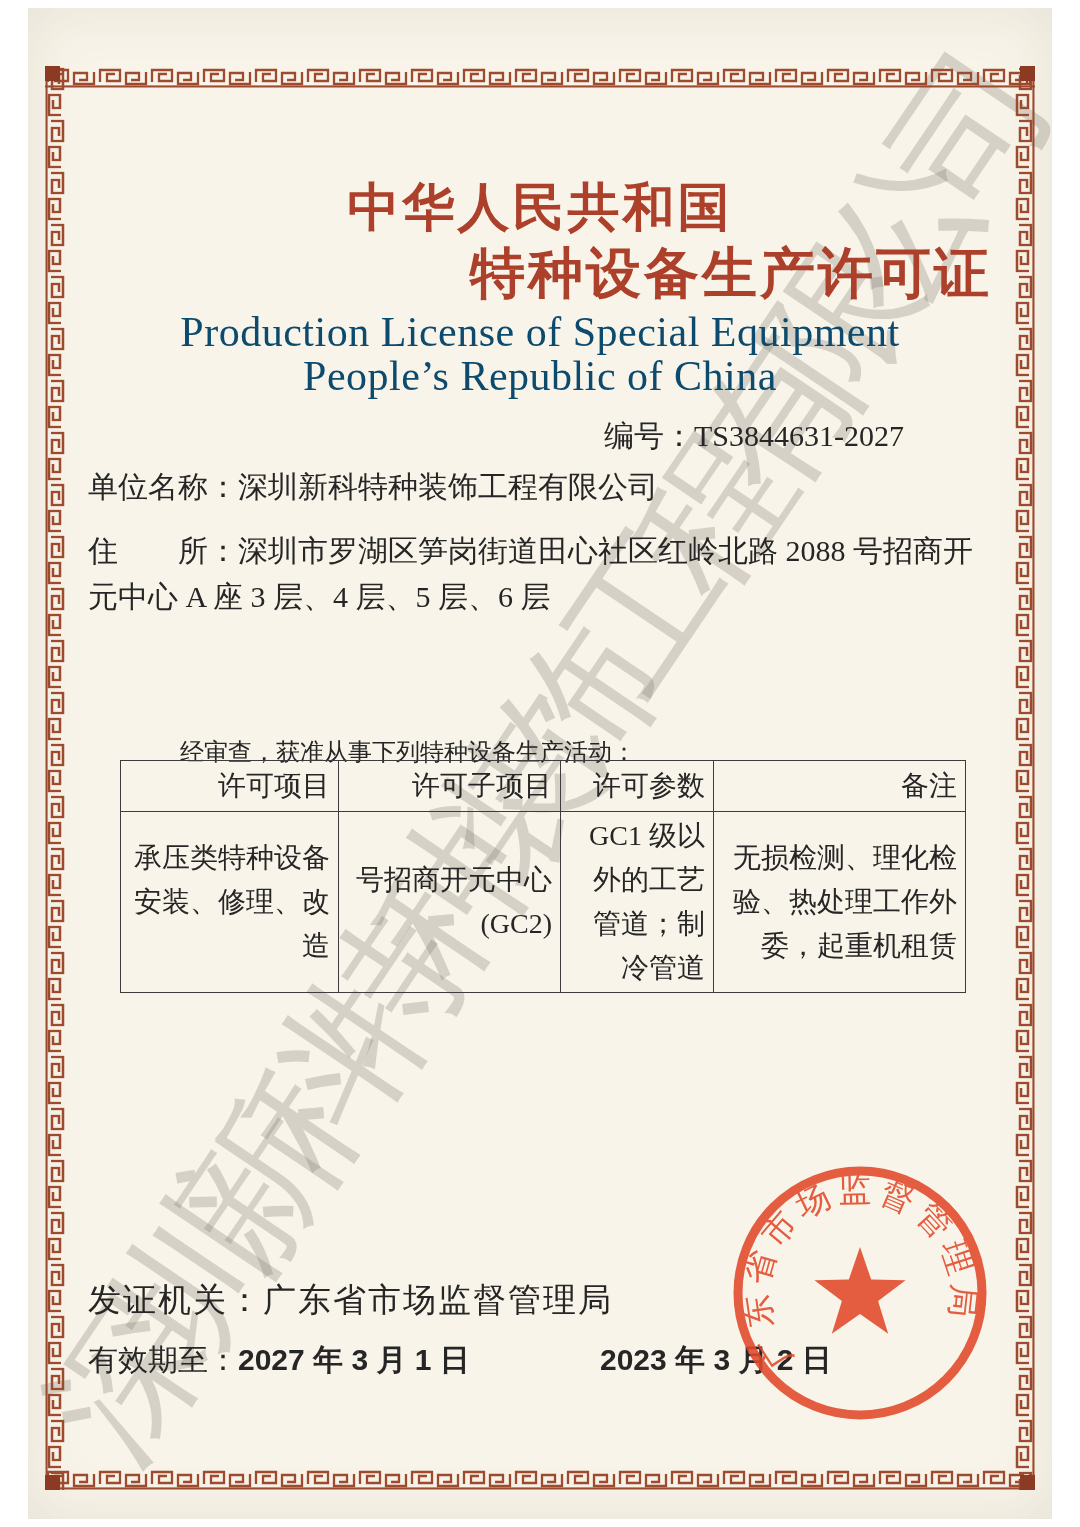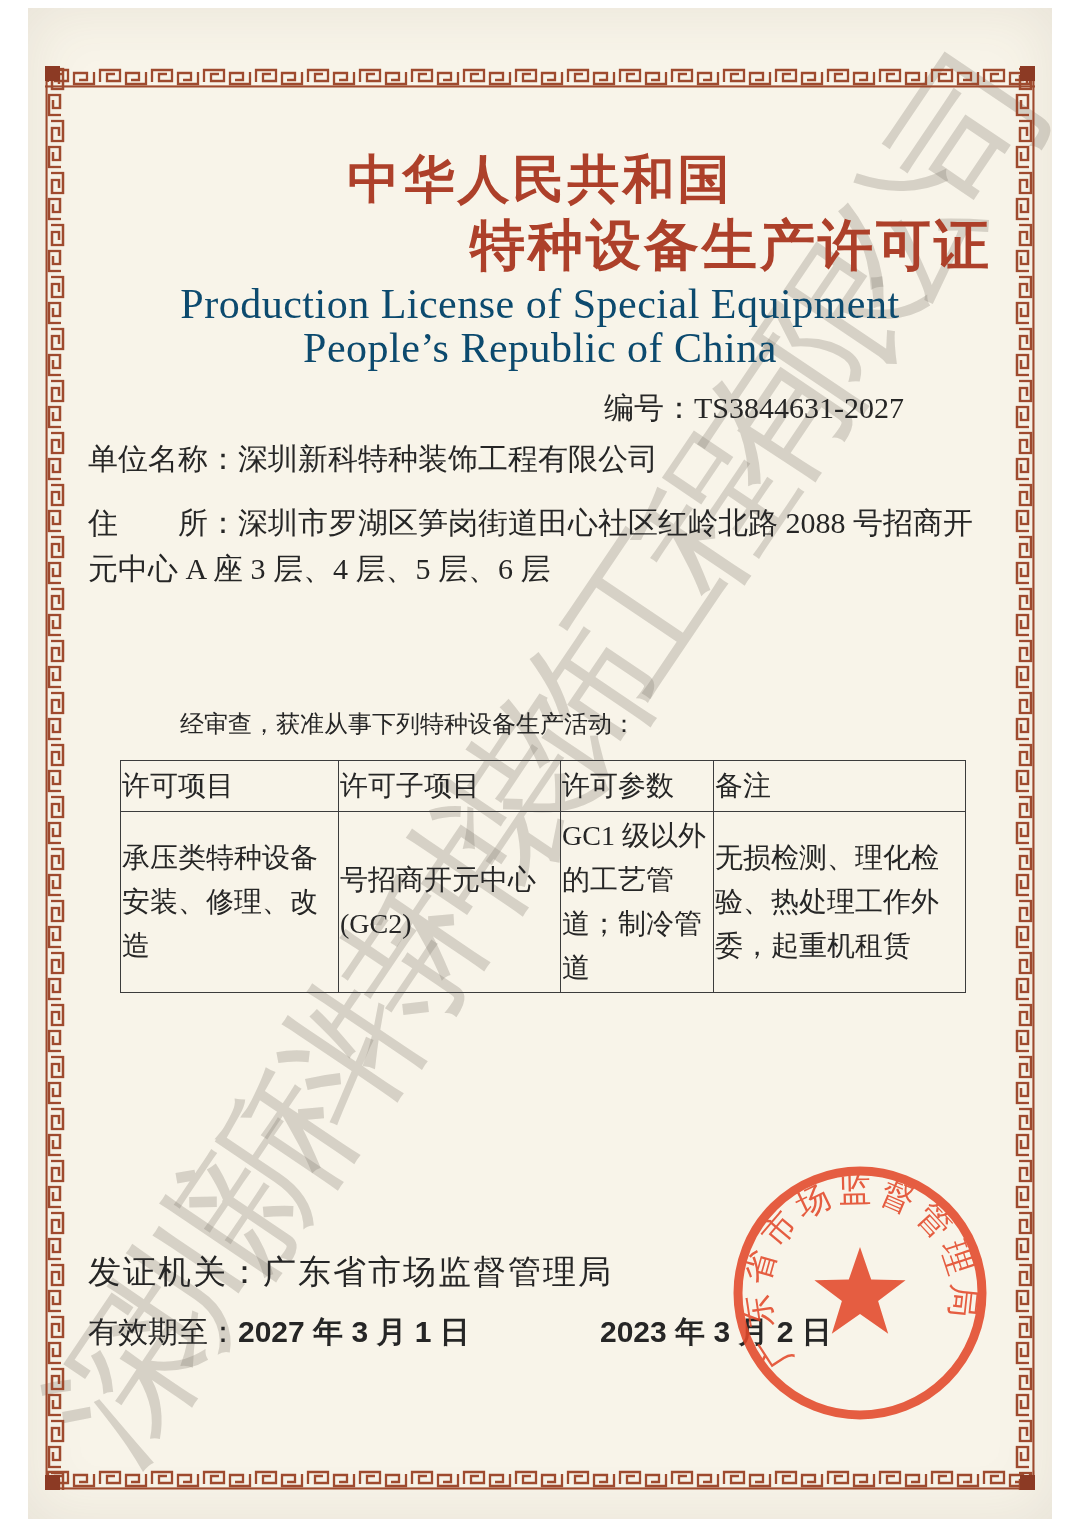--- a/index.html
+++ b/index.html
@@ -19,21 +19,21 @@
     transform:rotate(-56deg);transform-origin:center center;
     font-size:150px;letter-spacing:-34px;font-weight:400;
     color:rgba(126,119,109,0.28);white-space:nowrap;text-align:center;
     z-index:1;pointer-events:none;line-height:210px;
   }
   
   .bstrip{position:absolute;z-index:3;}
   .mpath{fill:none;stroke:#9e4a2e;stroke-width:2.3;}
   .corner{position:absolute;width:15px;height:15px;background:#8c3a24;z-index:4;}
   
-  .blk{position:absolute;left:60px;right:60px;z-index:2;}
+  .blk{position:absolute;left:60px;right:60px;z-index:2;margin-top:28px;}
   .title-cn{
     text-align:center;font-weight:700;color:#ad402a;
     letter-spacing:3px;line-height:64px;
   }
   .t1{top:140px;font-size:52px;}
   .t2{top:206px;font-size:55px;text-align:right;}
   .sub-en{
     text-align:center;color:#0c4a6e;font-size:42px;line-height:44px;
     letter-spacing:0.5px;
   }
@@ -51,22 +51,22 @@
     font-family:"Liberation Sans","DejaVu Sans",sans-serif;
     font-weight:600;font-size:30px;
   }
   .issue-date{position:absolute;left:512px;top:0;}
   
   table.lic{
     position:absolute;left:92px;top:752px;width:845px;z-index:2;
     border-collapse:collapse;table-layout:fixed;
   }
   table.lic th,table.lic td{
-    border:1.6px solid #3c3c3c;text-align:left;vertical-align:middle;
-    font-size:28px;font-weight:400;padding:2px 1px;line-height:44px;
+    border:1.6px solid #3c3c3c;text-align:right;vertical-align:middle;
+    font-size:28px;font-weight:400;padding:2px 8px;line-height:44px;
   }
   table.lic th{height:46px;}
   table.lic td{height:168px;}
   
   .seal{position:absolute;left:682px;top:1135px;z-index:5;opacity:0.88;}
   .seal-text{
     font-family:"Liberation Sans","DejaVu Sans",sans-serif;
     font-size:33px;letter-spacing:6px;fill:#e3492a;
   }
 </style>

